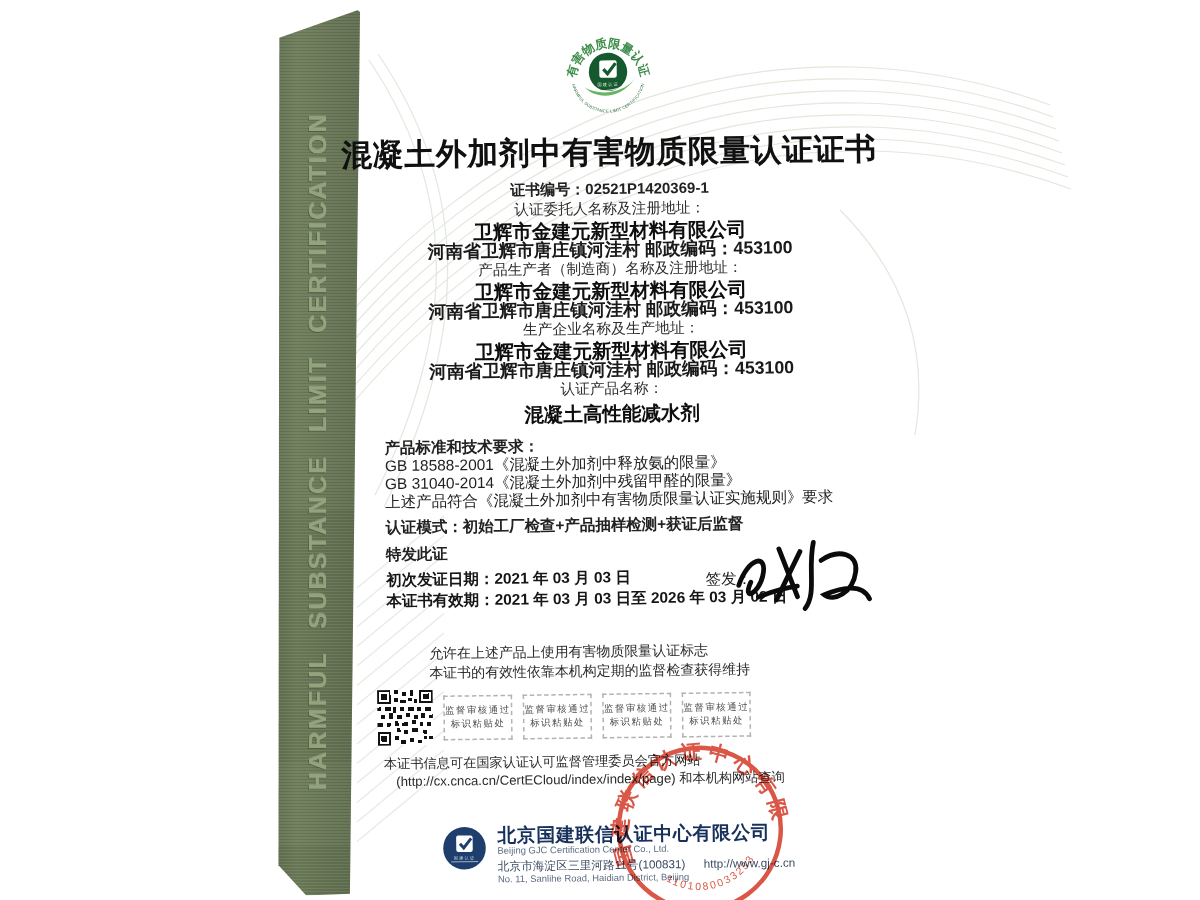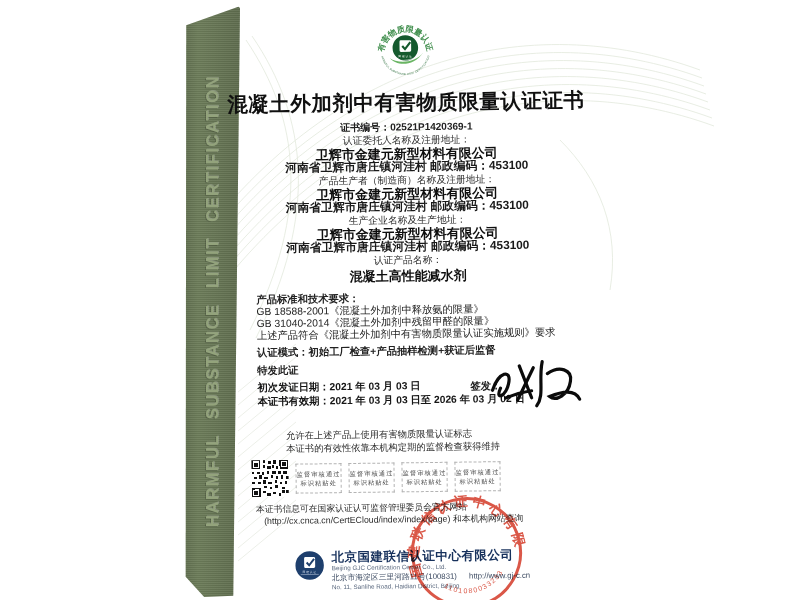--- a/index.html
+++ b/index.html
@@ -44,21 +44,21 @@
   .line-product{font-size:13px;line-height:15px;font-weight:800;color:#0e0e0e;margin-top:1px;}
 
   .left-block{text-align:left;padding-left:28px;margin-top:9px;}
   .req-heading{font-size:10.3px;line-height:12px;color:#222;font-weight:600;}
   .req-line{font-size:10.3px;line-height:12px;color:#222;}
   .mode-line{margin-top:5px;font-size:10.3px;line-height:12px;color:#222;font-weight:600;}
   .issue-line{margin-top:6px;font-size:10.3px;line-height:12px;color:#222;font-weight:600;}
 
   .dates{position:relative;margin-top:4px;height:34px;}
   .date-row{font-size:10.3px;line-height:14px;font-weight:600;color:#161616;white-space:nowrap;}
-  .sign-label{position:absolute;left:213px;top:1px;font-size:10.3px;font-weight:700;}
+  .sign-label{position:absolute;left:213px;top:1px;font-size:10.3px;font-weight:400;}
   .signature{position:absolute;left:228px;top:-24px;width:100px;height:58px;}
 
   .notes{margin-top:15px;text-align:left;padding-left:28px;}
   .note-line{font-size:9.3px;line-height:13px;color:#2a2a2a;font-weight:500;}
 
   .qr-row{margin-top:4px;display:flex;align-items:flex-start;padding-left:21px;height:40px;}
   .qr{width:37px;height:37px;}
   .sticker-box{
     width:44px;height:28px;border:1px dashed #b3b3b3;margin-left:7px;margin-top:4px;
     display:flex;flex-direction:column;align-items:center;justify-content:center;gap:2px;

